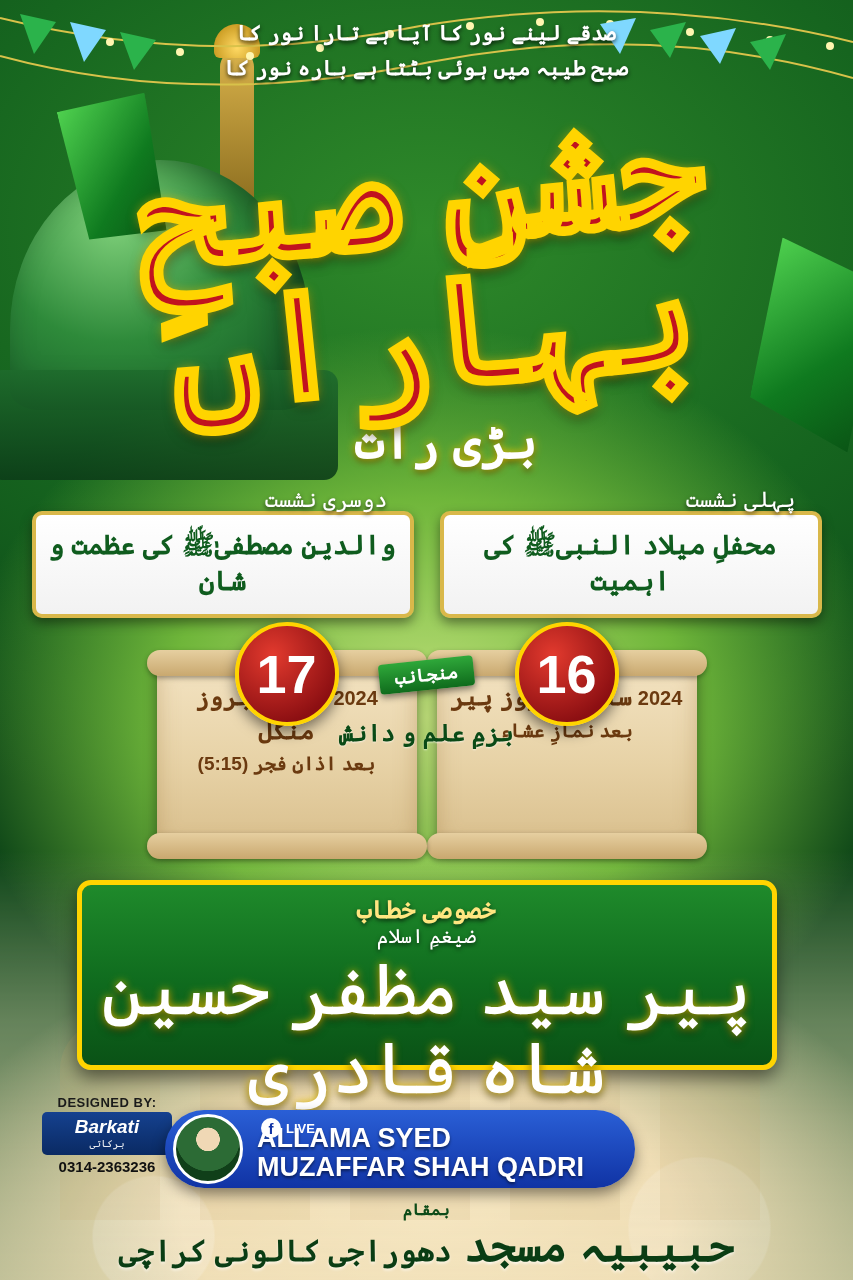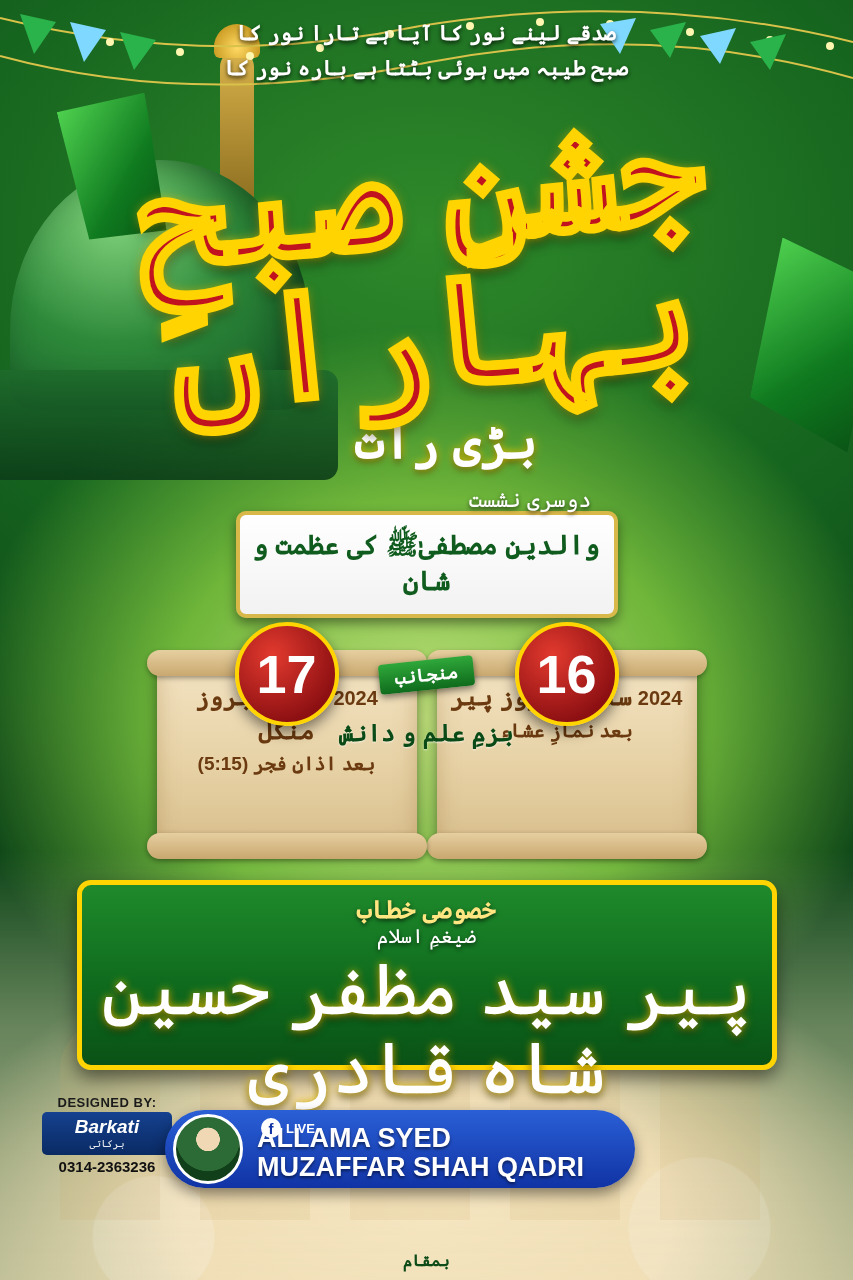--- a/index.html
+++ b/index.html
@@ -307,20 +307,24 @@
     <span>صبح طیبہ میں ہوئی بٹتا ہے بارہ نور کا</span>
   </div>
 
   <div class="title-block">
     <div class="title-main">جشنِ صبحِ بہاراں</div>
     <div class="title-sub">بڑی رات</div>
   </div>
 
   <div class="sessions">
     <div class="session">
+      <div class="session-tag">پہلی نشست</div>
+      <div class="session-box">محفلِ میلاد النبیﷺ کی اہمیت</div>
+    </div>
+    <div class="session">
       <div class="session-tag">دوسری نشست</div>
       <div class="session-box">والدینِ مصطفیٰﷺ کی عظمت و شان</div>
     </div>
   </div>
 
   <div class="scrolls">
     <div class="scroll">
       <div class="date-badge">16</div>
       <div class="scroll-paper"></div>
       <div class="scroll-text">
@@ -369,15 +373,19 @@
       <span>LIVE</span>
     </div>
     <div class="live-name">
       <div>ALLAMA SYED</div>
       <div>MUZAFFAR SHAH QADRI</div>
     </div>
   </div>
 
   <div class="venue">
     <div class="venue-badge">بمقام</div>
+    <div class="venue-text">
+      <span>حبیبیہ مسجد</span>
+      <span class="small">دھوراجی کالونی کراچی</span>
+    </div>
   </div>
 
 </div>
 
 </body></html>

